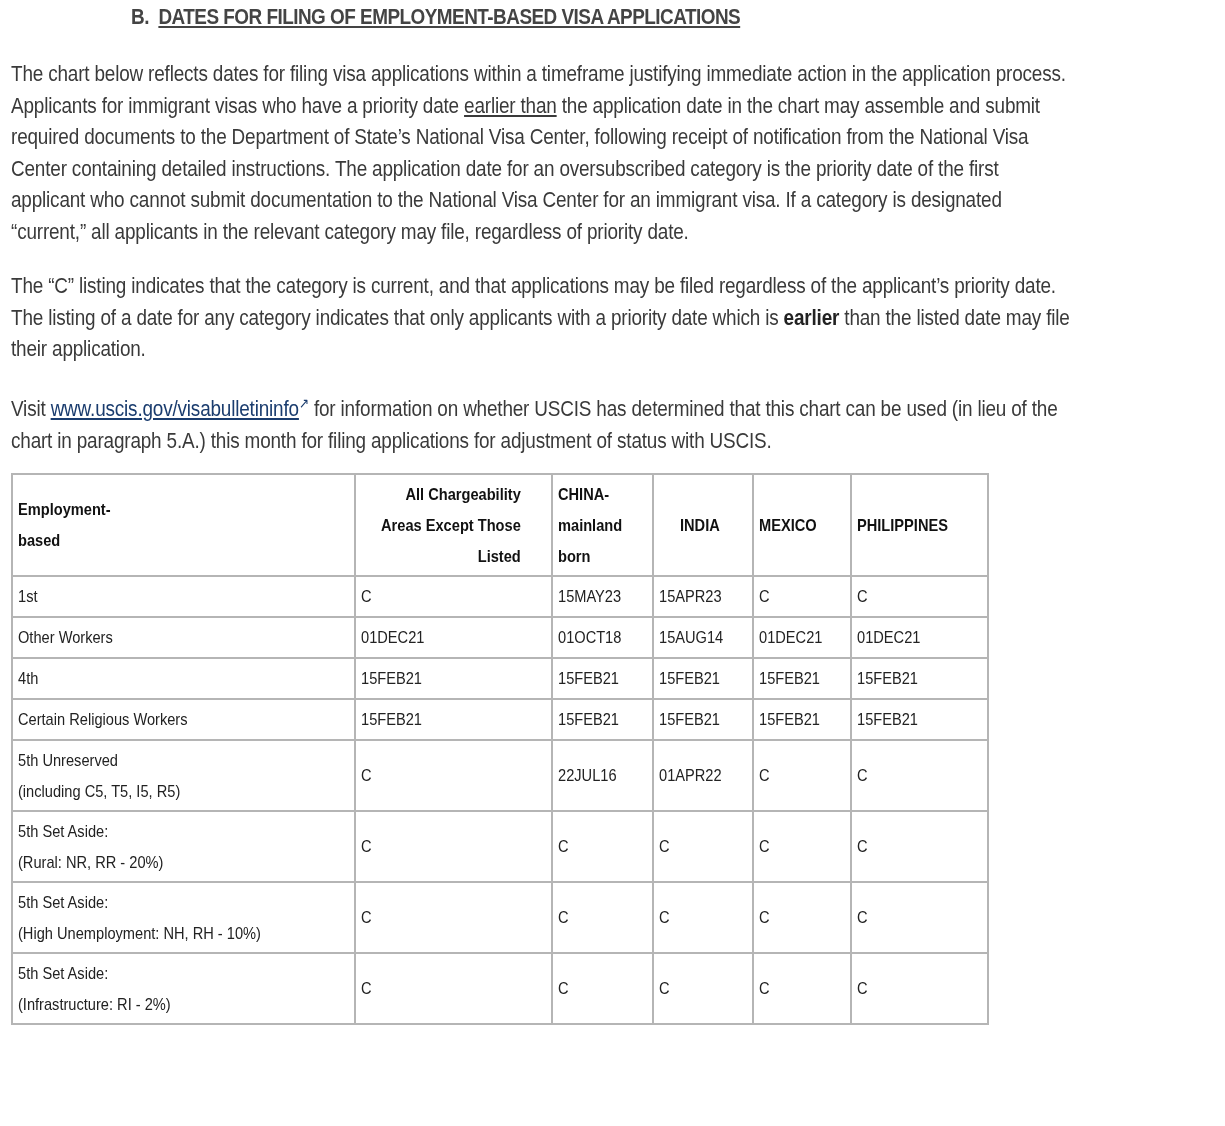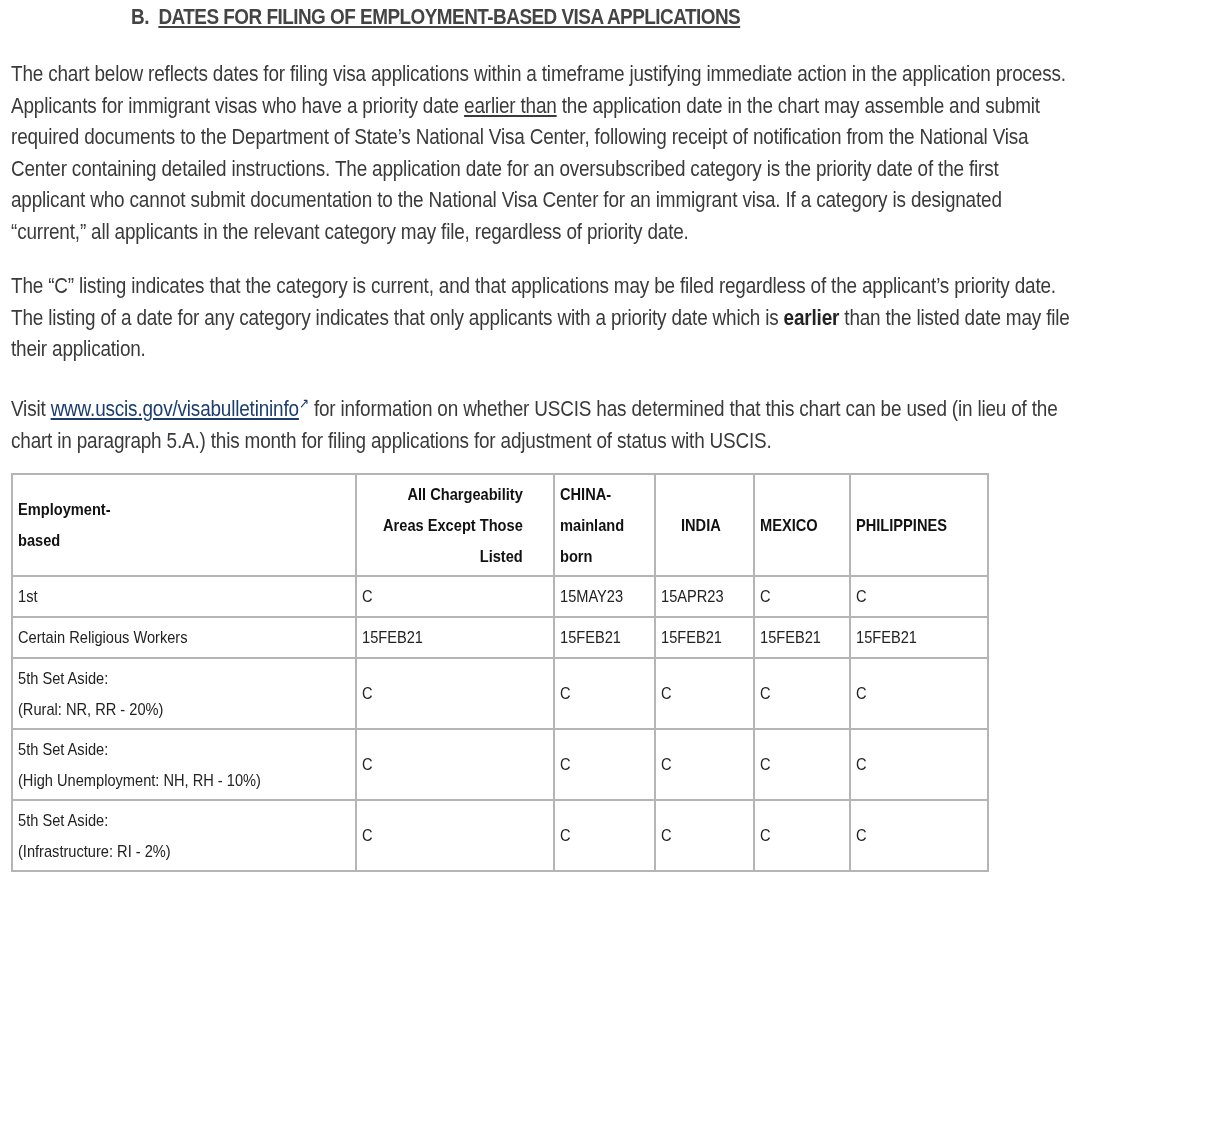--- a/index.html
+++ b/index.html
@@ -72,26 +72,50 @@
   <tbody id="tbody">
       <tr>
         <td><span class="sq">1st</span></td>
         <td><span class="sq">C</span></td>
         <td><span class="sq">15MAY23</span></td>
         <td><span class="sq">15APR23</span></td>
         <td><span class="sq">C</span></td>
         <td><span class="sq">C</span></td>
       </tr>
       <tr>
+        <td><span class="sq">Other Workers</span></td>
+        <td><span class="sq">01DEC21</span></td>
+        <td><span class="sq">01OCT18</span></td>
+        <td><span class="sq">15AUG14</span></td>
+        <td><span class="sq">01DEC21</span></td>
+        <td><span class="sq">01DEC21</span></td>
+      </tr>
+      <tr>
+        <td><span class="sq">4th</span></td>
+        <td><span class="sq">15FEB21</span></td>
+        <td><span class="sq">15FEB21</span></td>
+        <td><span class="sq">15FEB21</span></td>
+        <td><span class="sq">15FEB21</span></td>
+        <td><span class="sq">15FEB21</span></td>
+      </tr>
+      <tr>
         <td><span class="sq">Certain Religious Workers</span></td>
         <td><span class="sq">15FEB21</span></td>
         <td><span class="sq">15FEB21</span></td>
         <td><span class="sq">15FEB21</span></td>
         <td><span class="sq">15FEB21</span></td>
         <td><span class="sq">15FEB21</span></td>
+      </tr>
+      <tr class="tall">
+        <td><span class="sq">5th Unreserved</span><br><span class="sq">(including C5, T5, I5, R5)</span></td>
+        <td><span class="sq">C</span></td>
+        <td><span class="sq">22JUL16</span></td>
+        <td><span class="sq">01APR22</span></td>
+        <td><span class="sq">C</span></td>
+        <td><span class="sq">C</span></td>
       </tr>
       <tr class="tall">
         <td><span class="sq">5th Set Aside:</span><br><span class="sq">(Rural: NR, RR - 20%)</span></td>
         <td><span class="sq">C</span></td>
         <td><span class="sq">C</span></td>
         <td><span class="sq">C</span></td>
         <td><span class="sq">C</span></td>
         <td><span class="sq">C</span></td>
       </tr>
       <tr class="tall">

